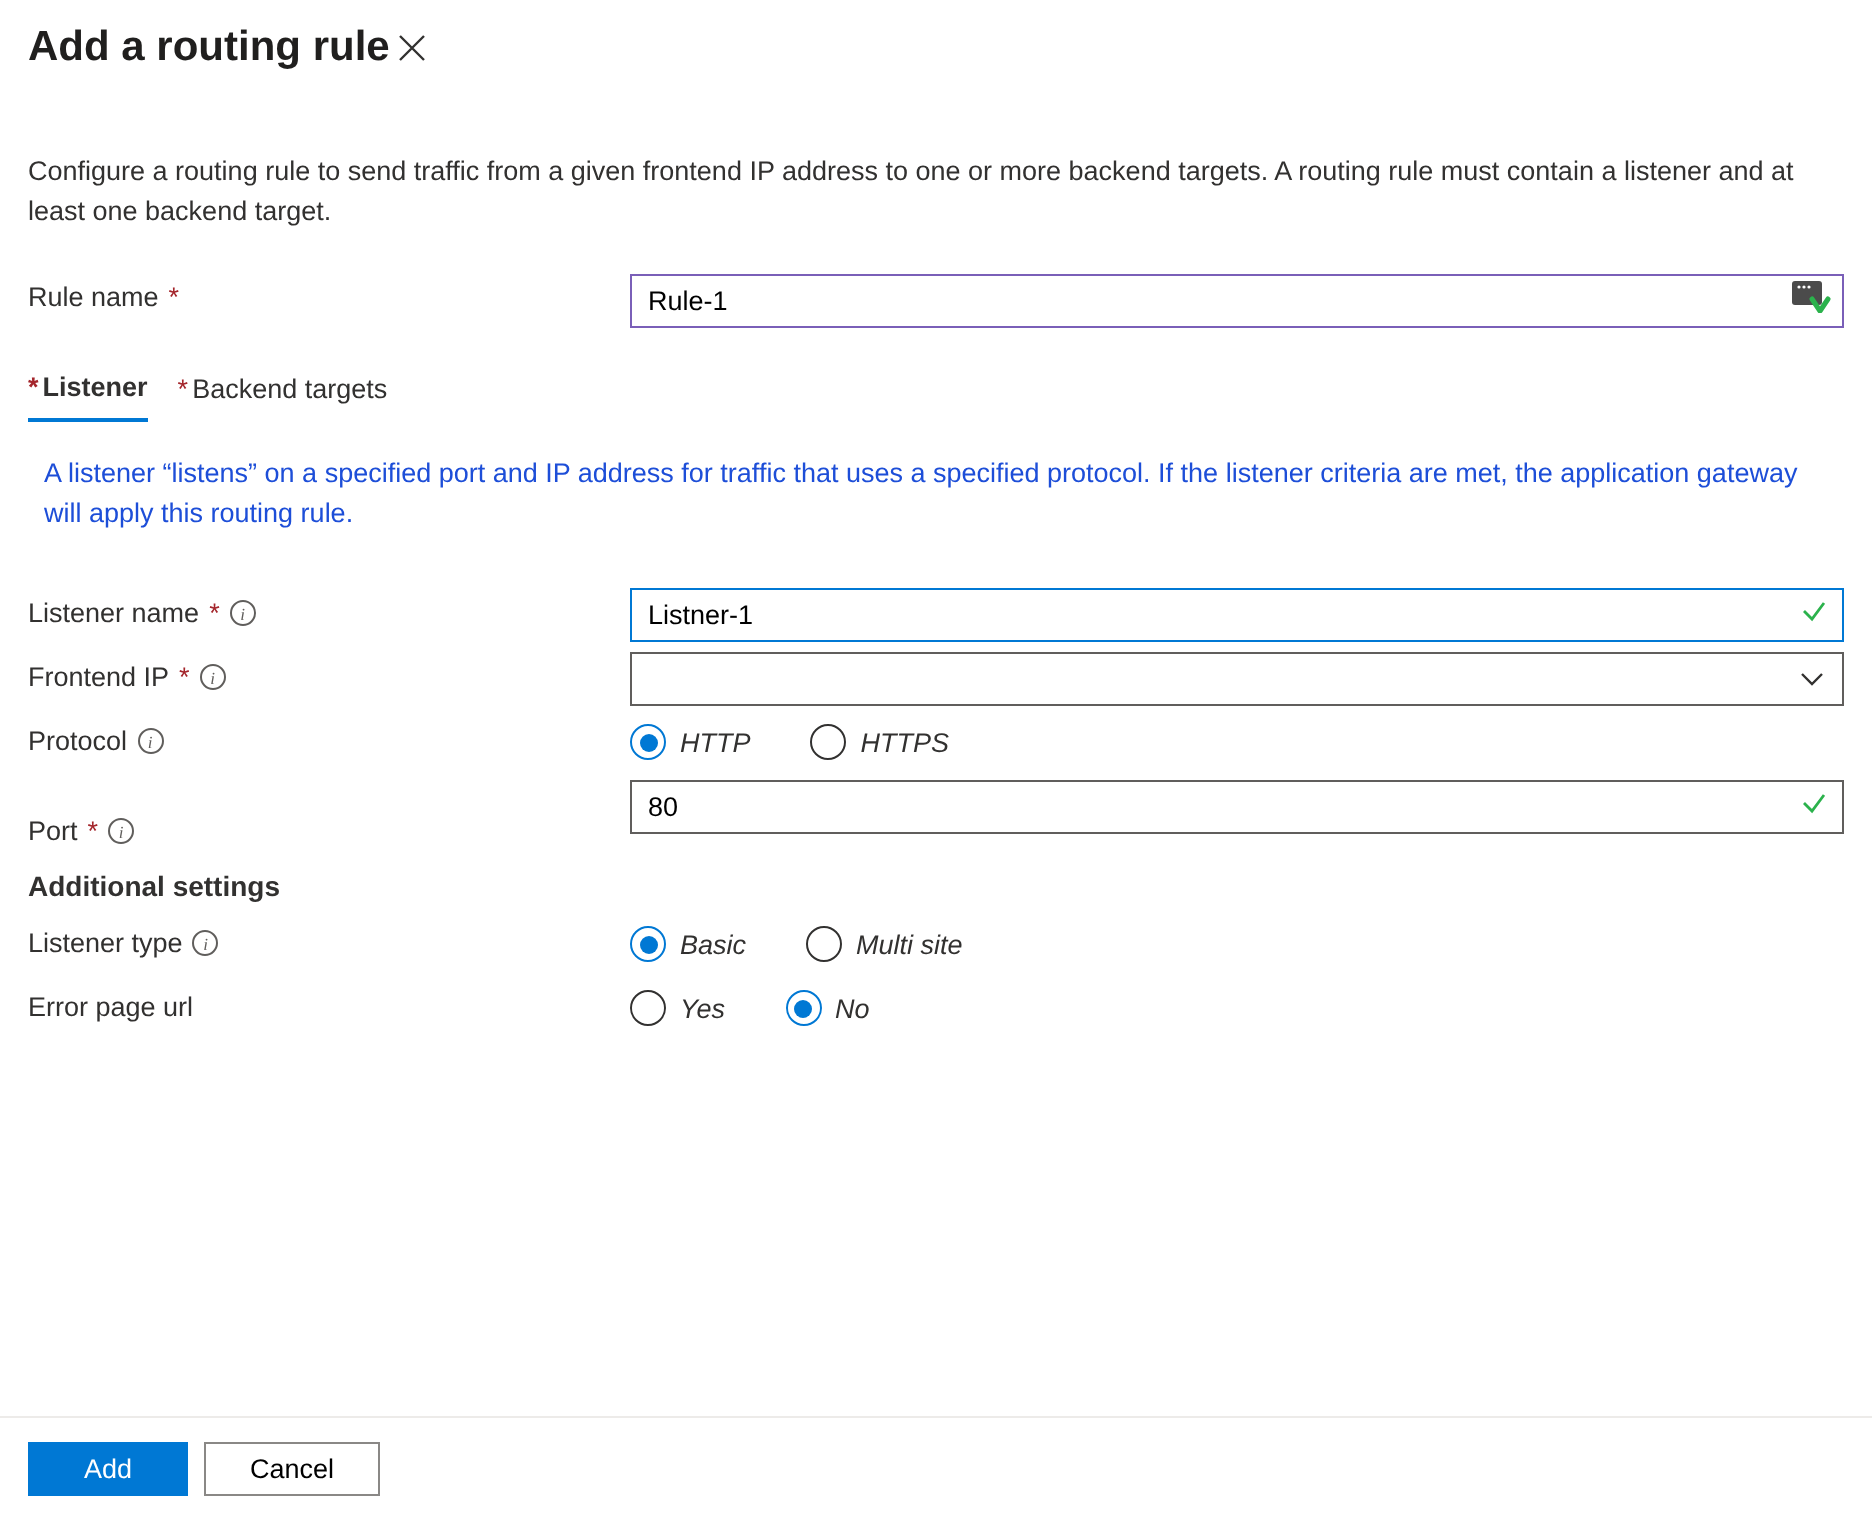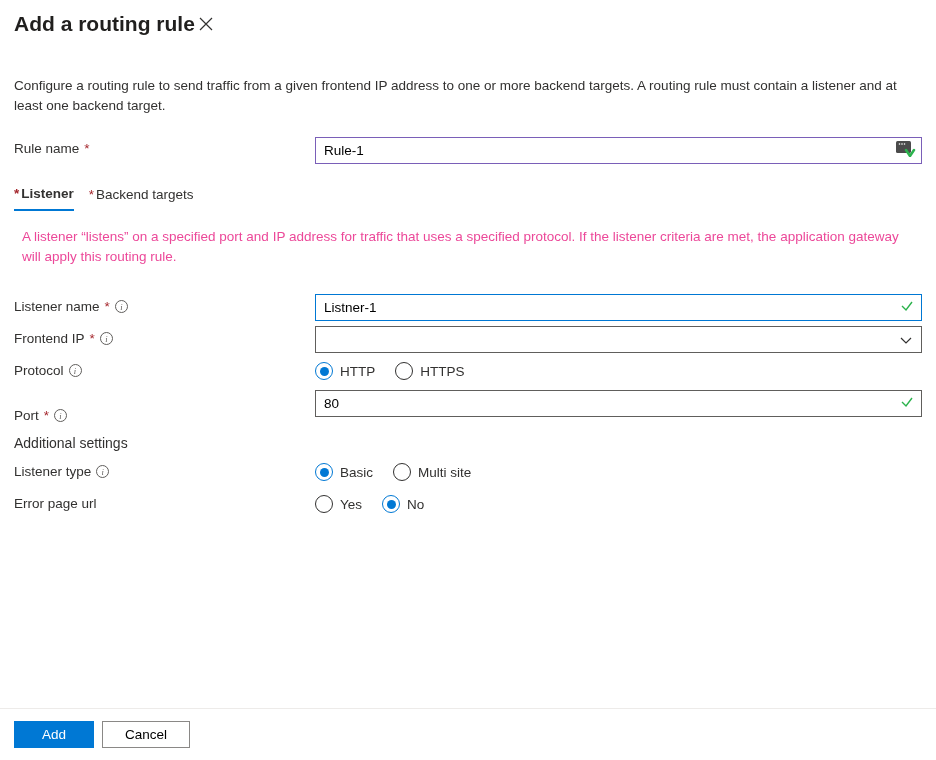--- a/index.html
+++ b/index.html
@@ -146,37 +146,38 @@
     }
     .tab.active {
       font-weight: 600;
       border-bottom: 2.5px solid #0078d4;
     }
     .tab-required {
       color: #a4262c;
     }
     .tab-desc {
       font-size: 13.5px;
-      color: #ec4899;
+      color: #1d4ed8;
       line-height: 1.45;
       margin-bottom: 28px;
       padding-left: 8px;
       padding-right: 4px;
     }
     .section-heading {
       font-size: 14px;
-      font-weight: 400;
+      font-weight: 700;
       color: #323130;
       margin-top: 12px;
       margin-bottom: 8px;
     }
     .radio-group {
       display: flex;
-      gap: 20px;
+      gap: 30px;
       padding-top: 4px;
+      font-style: italic;
     }
     .radio-item {
       display: flex;
       align-items: center;
       gap: 7px;
       font-size: 13.5px;
       cursor: pointer;
     }
     .radio-circle {
       width: 18px;

